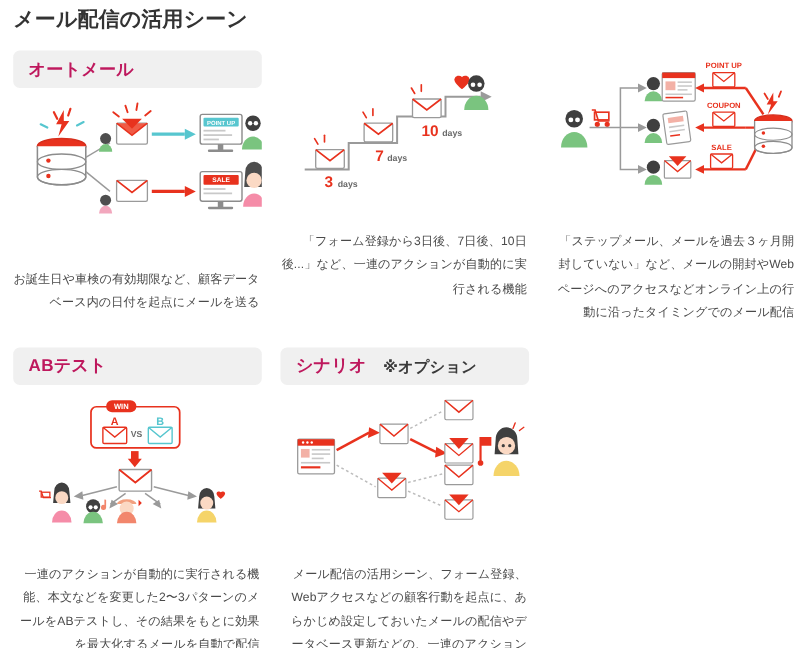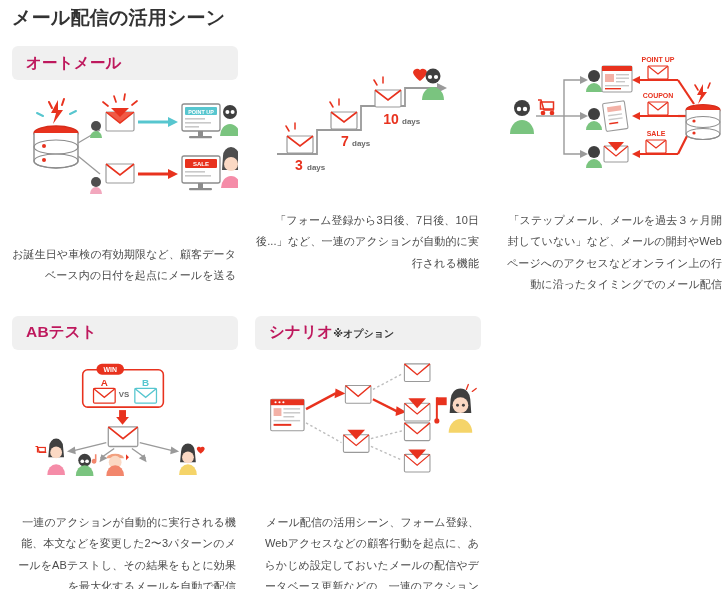--- a/index.html
+++ b/index.html
@@ -52,24 +52,24 @@
     box-sizing: border-box;
   }
   .card-header-title {
     font-size: 15.5px;
     font-weight: 700;
     color: #be185d;
     letter-spacing: 0.2px;
     white-space: nowrap;
   }
   .card-header-note {
-    font-size: 10px;
+    font-size: 14px;
     font-weight: 700;
     color: #3a3a3a;
-    margin-left: 0;
+    margin-left: 15px;
     white-space: nowrap;
     transform: translateY(1px);
   }
 
   .card-figure {
     height: 122px;
     position: relative;
     margin-top: 6px;
   }
   .card-figure svg { display: block; width: 100%; height: 100%; }

